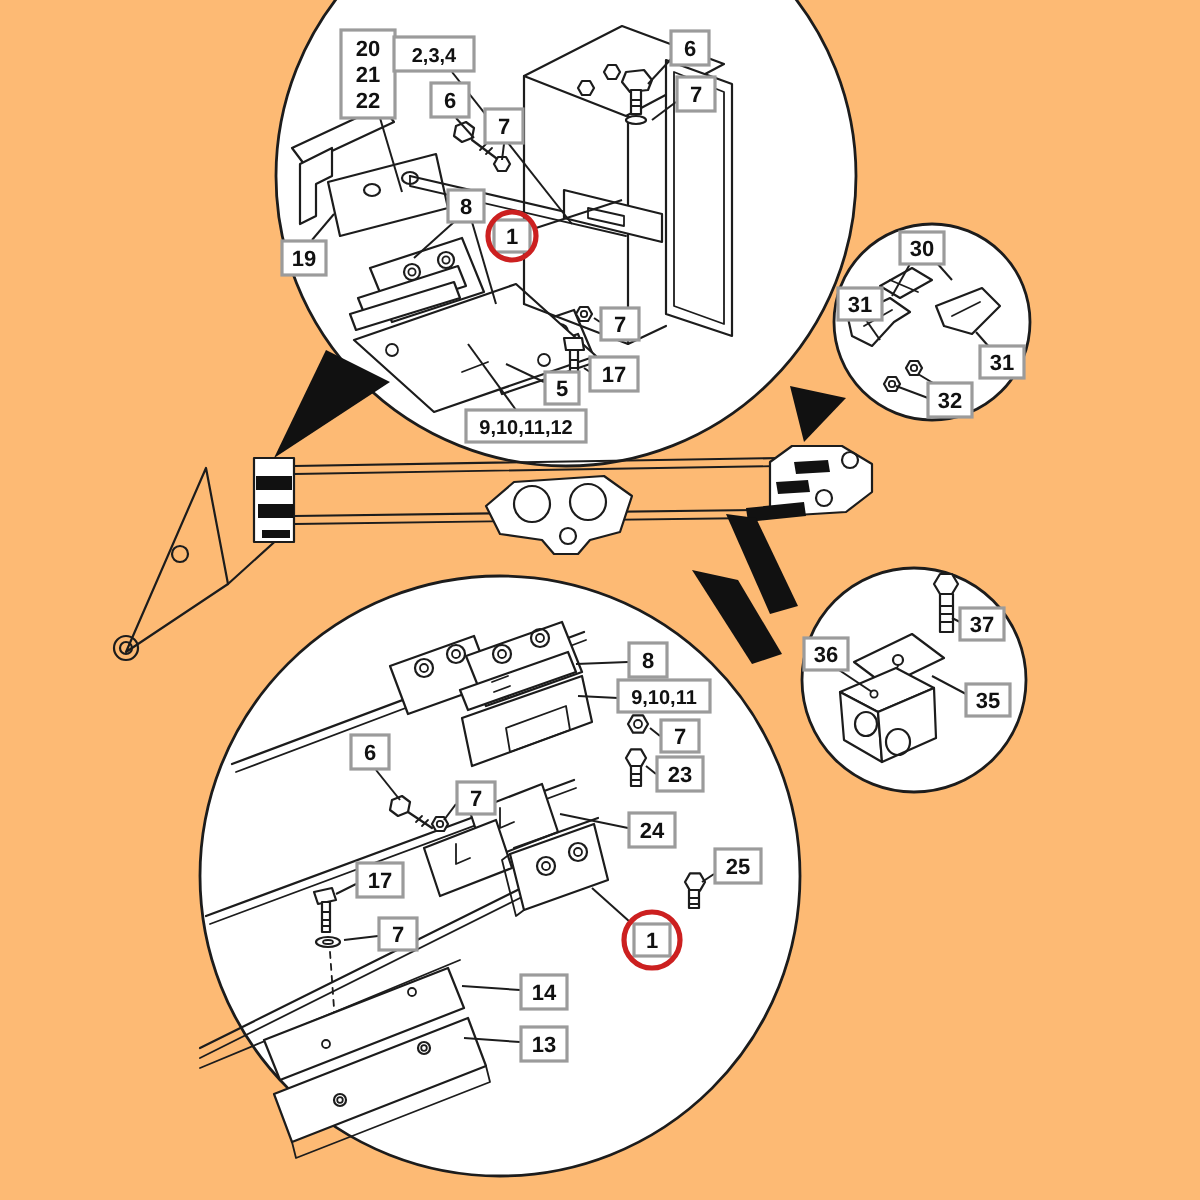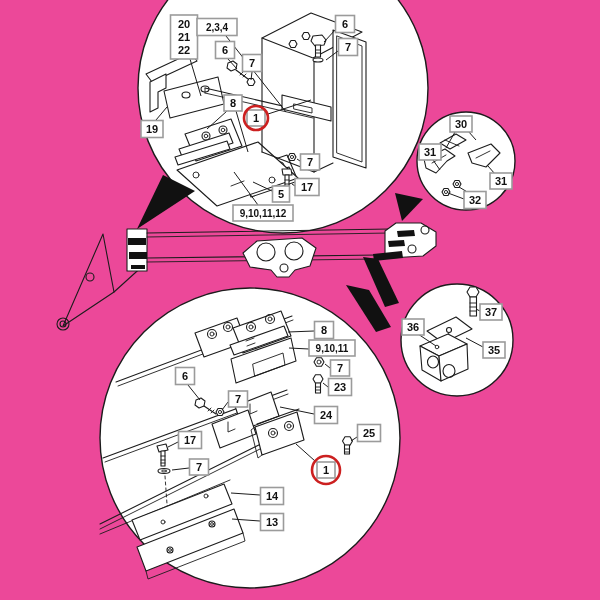--- a/index.html
+++ b/index.html
@@ -1,16 +1,16 @@
 <!DOCTYPE html>
 <html><head>
 <meta charset="utf-8">
 <style>
   html,body{margin:0;padding:0;background:#ffffff;}
-  .stage{position:relative;width:600px;height:600px;background:#ec4899;overflow:hidden;
+  .stage{position:relative;width:600px;height:600px;background:#fdba74;overflow:hidden;
          font-family:"Liberation Sans",sans-serif;}
   svg{display:block}
   .detail-circle{fill:#ffffff;stroke:#1c1c1c;stroke-width:1.4;}
   .ln{fill:none;stroke:#1c1c1c;stroke-width:1.1;stroke-linejoin:round;stroke-linecap:round;}
   .lnw{fill:#ffffff;stroke:#1c1c1c;stroke-width:1.1;stroke-linejoin:round;}
   .thin{stroke-width:0.9;}
   .blk{fill:#111111;stroke:none;}
   .leader{stroke:#1c1c1c;stroke-width:1;}
   .dash{stroke-dasharray:3 3;}
   .label-box{fill:#ffffff;stroke:#9b9b9b;stroke-width:1.6;}

